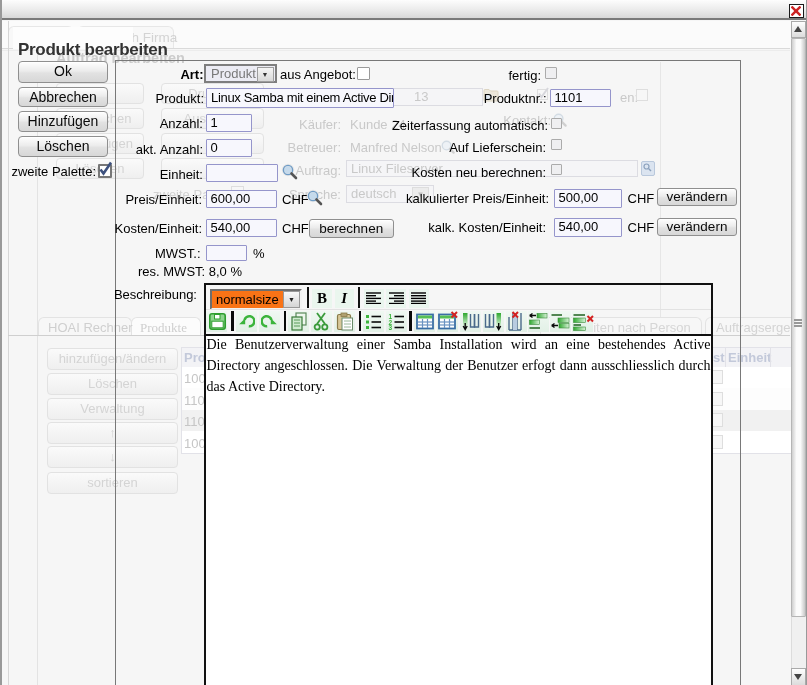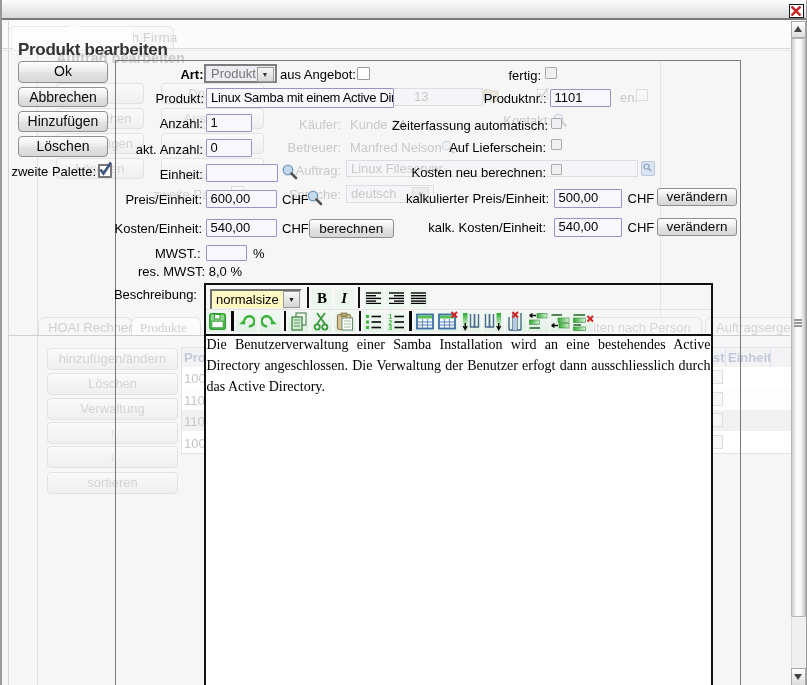--- a/index.html
+++ b/index.html
@@ -204,21 +204,21 @@
   <div class="lbl" style="left:253px;top:246px;">%</div>
 
   <div class="lbl" style="left:138px;top:264px;">res. MWST: 8,0 %</div>
 
   <div class="rlbl" style="left:197px;top:287px;">Beschreibung:</div>
 </div>
 
 <div id="editor">
   <div class="abs" style="left:204px;top:283px;width:505px;height:410px;border:2px solid #111;"></div>
 
-  <div class="abs" style="left:210px;top:288.5px;width:88px;height:17px;background:#fef9c3;border-top:2px solid #6e6e6e;border-left:2px solid #6e6e6e;border-bottom:2px solid #f2f2f2;border-right:2px solid #f2f2f2;">
+  <div class="abs" style="left:210px;top:288.5px;width:88px;height:17px;background:#f97316;border-top:2px solid #6e6e6e;border-left:2px solid #6e6e6e;border-bottom:2px solid #f2f2f2;border-right:2px solid #f2f2f2;">
     <span style="position:absolute;left:4px;top:1px;font-size:13px;color:#000;">normalsize</span>
     <span style="position:absolute;right:0;top:0;width:15px;height:15px;background:linear-gradient(#f8f8f8,#d5d5d5);border:1px solid #999;font-size:7px;color:#222;text-align:center;line-height:15px;">▼</span>
   </div>
   <div class="sep" style="left:306.5px;top:287px;height:21px;"></div>
   <div class="mint" style="left:312px;top:288.5px;width:20px;height:19px;font-family:'Liberation Serif',serif;font-weight:bold;font-size:15px;text-align:center;line-height:19px;">B</div>
   <div class="mint" style="left:334.5px;top:288.5px;width:19.5px;height:19px;font-family:'Liberation Serif',serif;font-style:italic;font-weight:bold;font-size:15px;text-align:center;line-height:19px;">I</div>
   <div class="sep" style="left:357.5px;top:287px;height:21px;"></div>
   <div class="mint" style="left:363.5px;top:288.5px;width:20px;height:19px;"></div>
   <div class="mint" style="left:386px;top:288.5px;width:20px;height:19px;"></div>
   <div class="mint" style="left:408.5px;top:288.5px;width:20px;height:19px;"></div>

